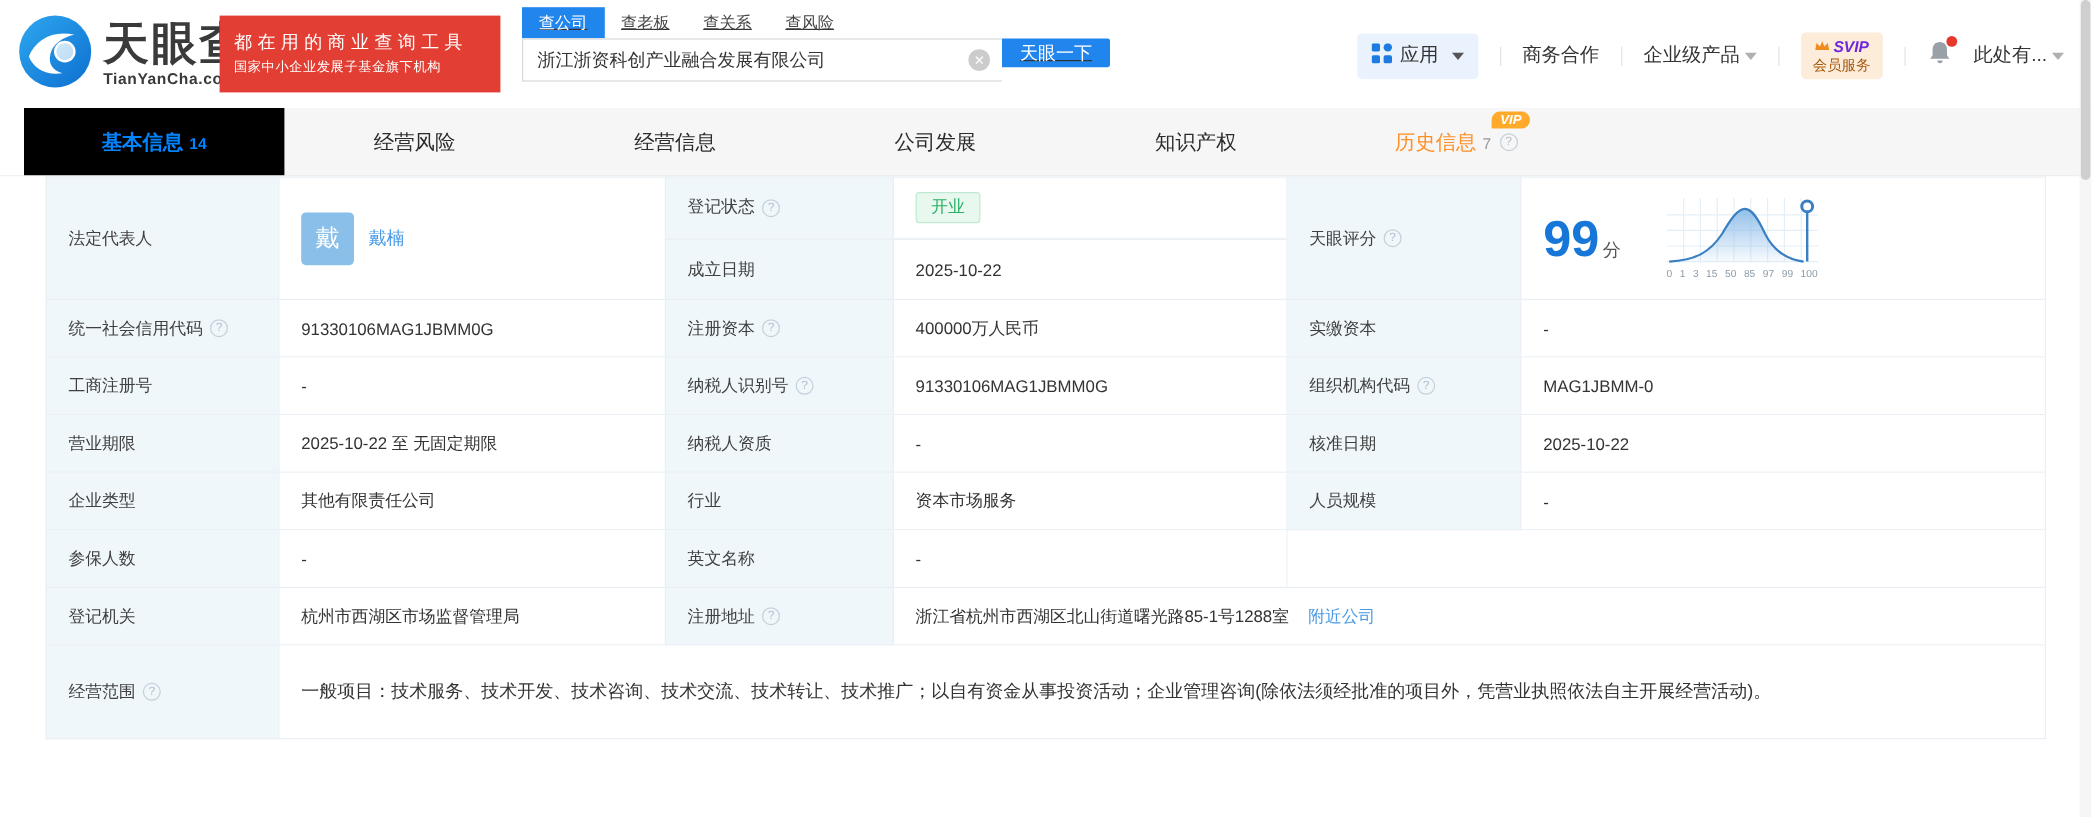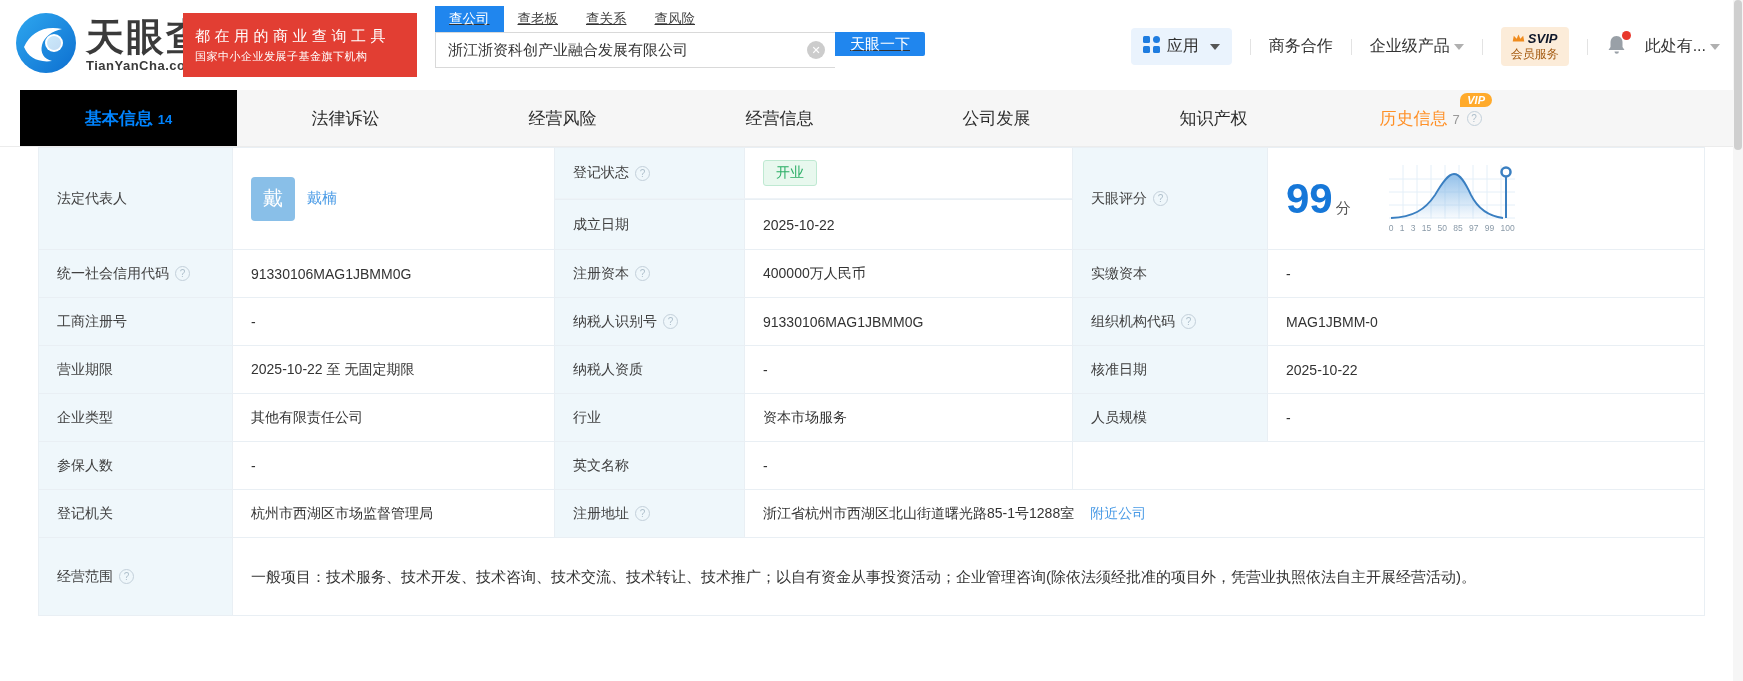--- a/index.html
+++ b/index.html
@@ -35,21 +35,21 @@
   .top-nav { position:absolute; right:23px; top:27px; display:flex; align-items:center; gap:18px; }
   .nav-divider { width:1px; height:16px; background:#e3e3e3; }
   .apps-chip { display:flex; align-items:center; gap:7px; background:#eaf3fd; border-radius:4px;
     padding:8px 12px; cursor:pointer; font-size:16px; color:#333; }
   .caret { display:inline-block; width:0; height:0; border-left:5px solid transparent;
     border-right:5px solid transparent; border-top:6px solid #555; margin-left:4px; }
   .caret.gray { border-top-color:#b0b0b0; }
   .nav-item { font-size:16px; color:#333; cursor:pointer; display:flex; align-items:center; }
   .svip-badge { background:#fcecd9; border-radius:4px; padding:4px 10px; text-align:center;
     cursor:pointer; line-height:1.25; }
-  .svip-l1 { font-size:13px; font-weight:800; font-style:italic; color:#0f172a;
+  .svip-l1 { font-size:13px; font-weight:800; font-style:italic; color:#6d28d9;
     display:flex; align-items:center; justify-content:center; gap:3px; }
   .svip-l2 { font-size:12px; font-weight:400; color:#a3590f; }
   .bell-wrap { position:relative; cursor:pointer; }
   .bell-dot { position:absolute; top:-3px; right:-4px; width:9px; height:9px; border-radius:50%; background:#e8382c; }
   .user-item { font-size:16px; color:#333; cursor:pointer; display:flex; align-items:center; }
 
   
   .tabbar { display:flex; height:57px; background:#f6f6f6; border-bottom:1px solid #ececec; }
   .tabbar .lead { width:20px; background:#fff; }
   .page-tab { width:217px; display:flex; align-items:center; justify-content:center; gap:5px;
@@ -201,23 +201,20 @@
         <span class="caret gray"></span>
       </span>
     </nav>
   </header>
 
   <div class="tabbar">
     <span class="lead"></span>
     <div class="page-tab active">
       <span>基本信息</span>
       <span class="tab-count">14</span>
-    </div>
-    <div class="page-tab">
-      <span>法律诉讼</span>
     </div>
     <div class="page-tab">
       <span>经营风险</span>
     </div>
     <div class="page-tab">
       <span>经营信息</span>
     </div>
     <div class="page-tab">
       <span>公司发展</span>
     </div>

